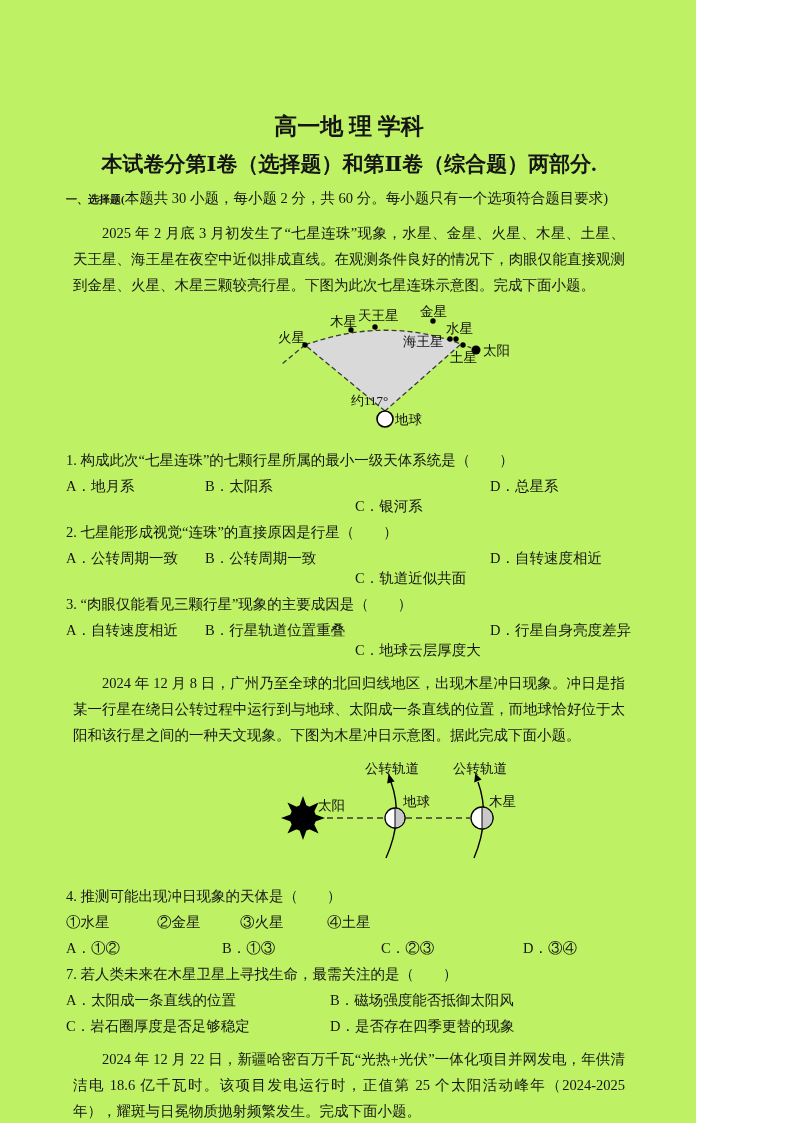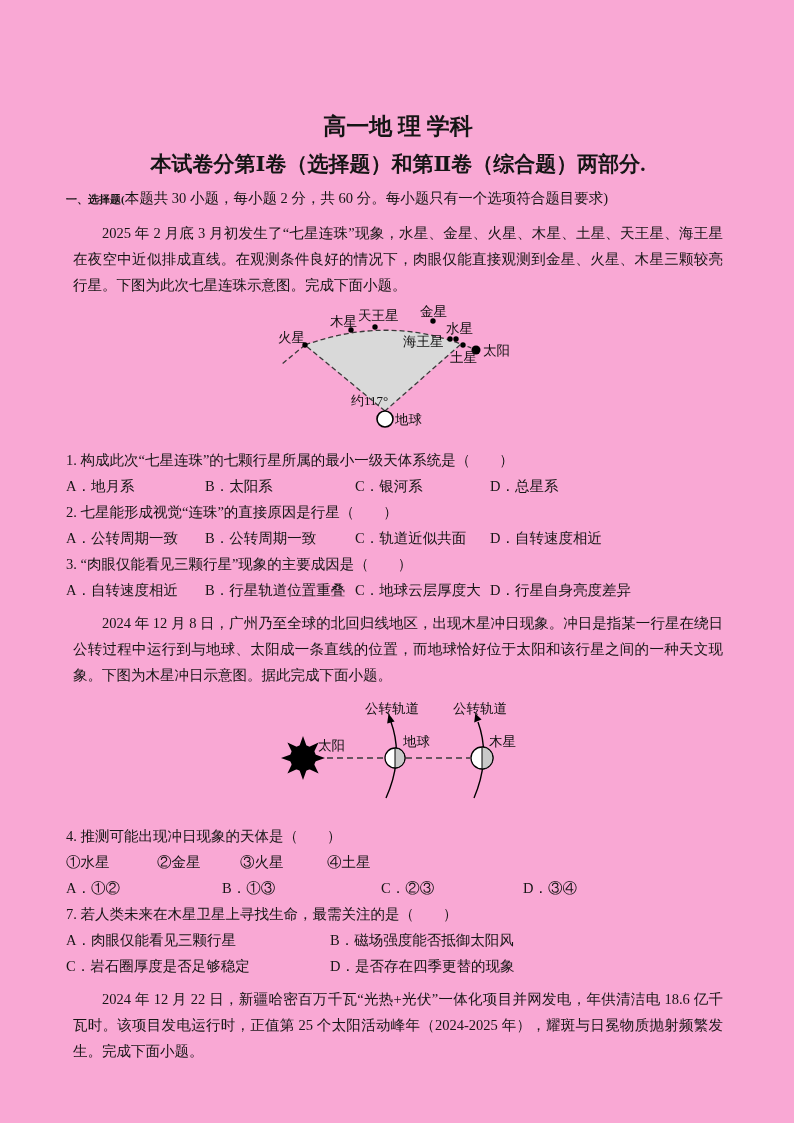--- a/index.html
+++ b/index.html
@@ -1,21 +1,21 @@
 <!DOCTYPE html>
 <html lang="zh"><head>
 <meta charset="utf-8">
 <style>
   html,body{margin:0;padding:0;background:#fff;}
   .sheet{
     position:relative;
-    width:794px;height:1123px;
+    width:696px;height:1123px;
     box-sizing:border-box;
     padding:112px 64px 0 66px;
-    background:#f9a8d4;
+    background:#bef264;
     overflow:hidden;
     font-family:"Liberation Serif","DejaVu Serif",serif;
     color:#151515;
     font-size:14.5px;
     line-height:26px;
   }
   .title{
     text-align:center;
     font-size:23px;
     font-weight:bold;
@@ -34,21 +34,21 @@
   .para{
     text-align:justify;
     text-indent:2em;
     margin:7px;
   }
   .qstem{margin:0;}
   .row{display:flex;margin:0;}
   .row > span{flex:0 0 auto;white-space:nowrap;}
   .optsA > span:nth-child(1){width:139px;}
   .optsA > span:nth-child(2){width:150px;}
-  .optsA > span:nth-child(3){width:135px;}
+  .optsA > span:nth-child(3){width:135px;margin-top:20px;}
   .itemsQ4 > span:nth-child(1){width:91px;}
   .itemsQ4 > span:nth-child(2){width:83px;}
   .itemsQ4 > span:nth-child(3){width:87px;}
   .optsQ4 > span:nth-child(1){width:156px;}
   .optsQ4 > span:nth-child(2){width:159px;}
   .optsQ4 > span:nth-child(3){width:142px;}
   .optsQ5 > span:nth-child(1){width:264px;}
   .fig{margin:0;}
   .fig1{margin:3px 0 2px 184px;}
   .fig2{margin:6px 0 2px 204px;}
@@ -177,21 +177,21 @@
       <span>A．①②</span>
       <span>B．①③</span>
       <span>C．②③</span>
       <span>D．③④</span>
     </div>
   </div>
 
   <div>
     <p class="qstem">7. 若人类未来在木星卫星上寻找生命，最需关注的是（　　）</p>
     <div class="row optsQ5">
-      <span>A．肉眼仅能看见三颗行星</span>
+      <span>A．太阳成一条直线的位置</span>
       <span>B．磁场强度能否抵御太阳风</span>
     </div>
     <div class="row optsQ5">
       <span>C．岩石圈厚度是否足够稳定</span>
       <span>D．是否存在四季更替的现象</span>
     </div>
   </div>
 
   <p class="para">2024 年 12 月 22 日，新疆哈密百万千瓦“光热+光伏”一体化项目并网发电，年供清洁电 18.6 亿千瓦时。该项目发电运行时，正值第 25 个太阳活动峰年（2024-2025 年），耀斑与日冕物质抛射频繁发生。完成下面小题。</p>
 

